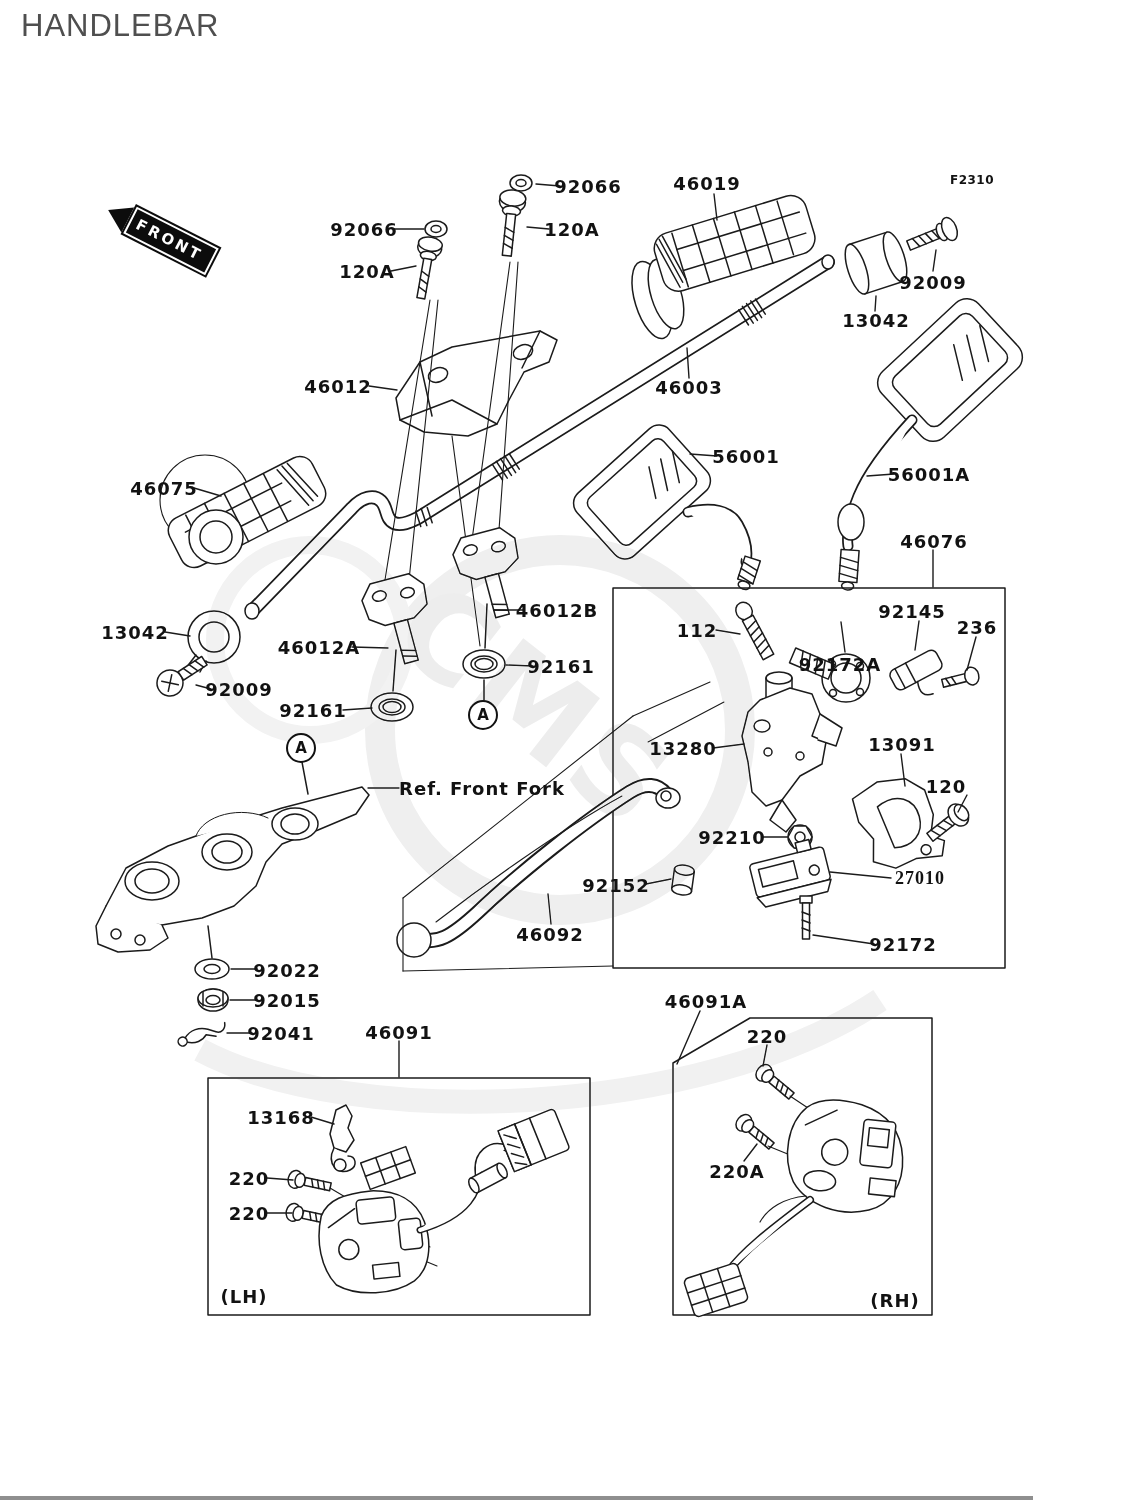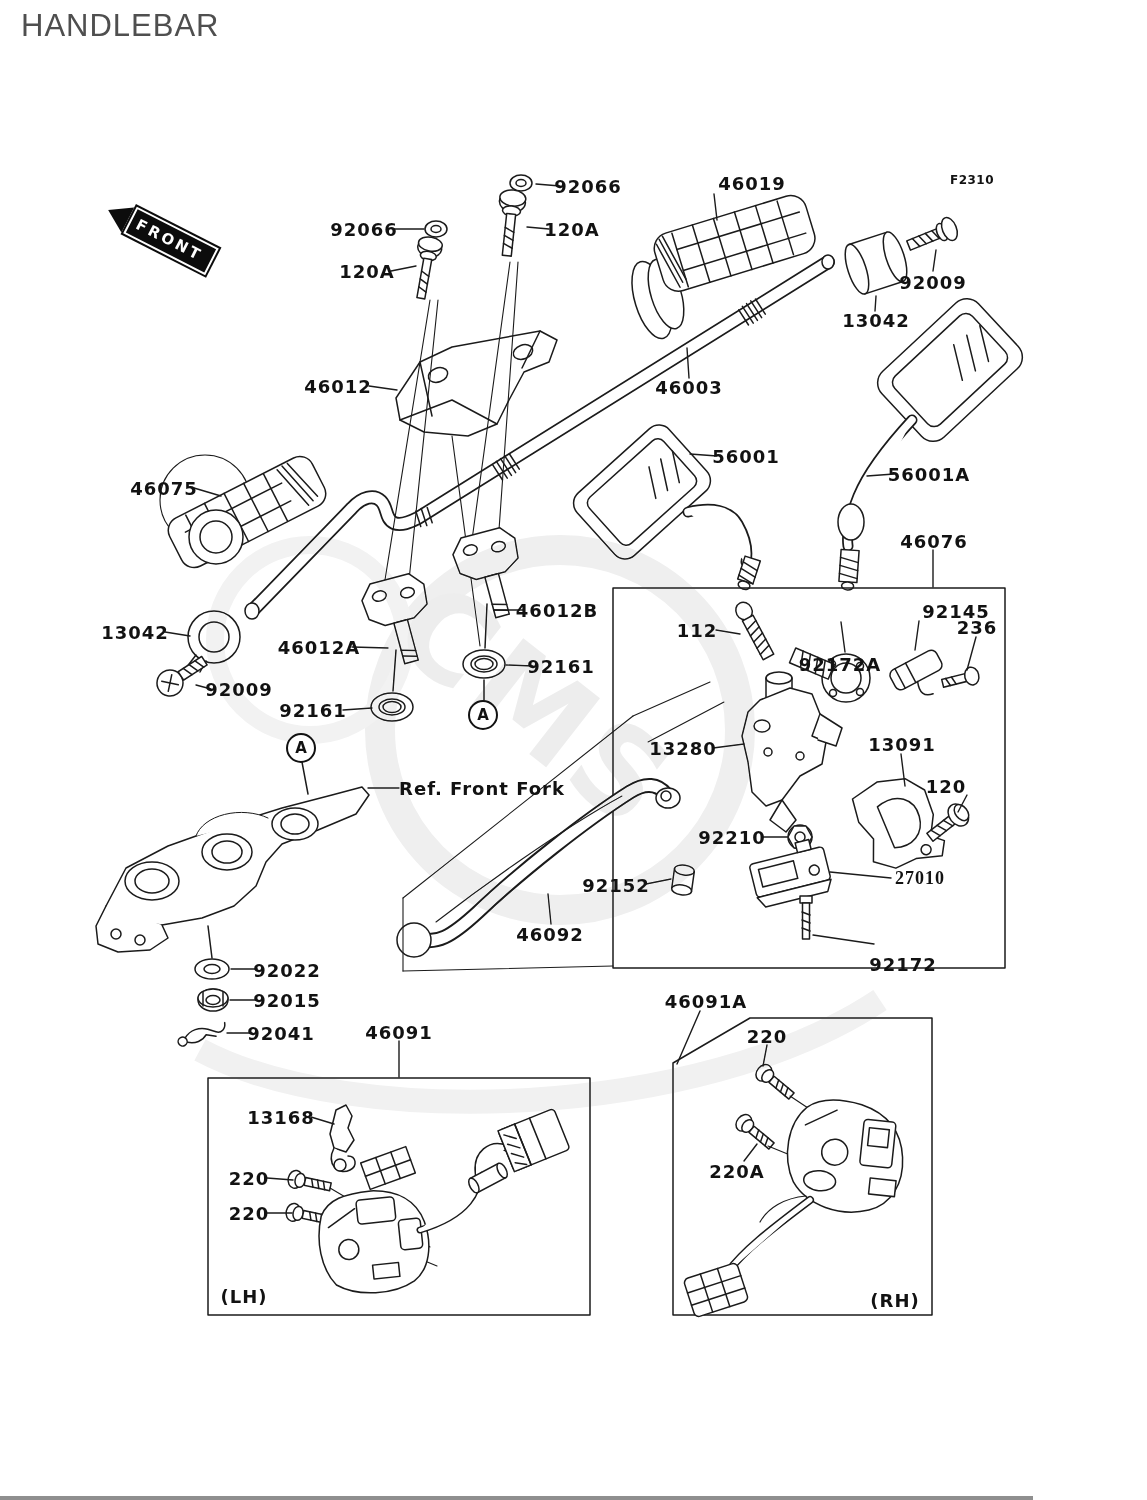--- a/index.html
+++ b/index.html
@@ -584,51 +584,51 @@
     <div class="wm-brand">CMS</div>
   </div>
 
   <div class="front-marker">
     <div class="front-tip"></div>
     <div class="front-panel">FRONT</div>
   </div>
 
   <div id="labels">
       <div class="plabel" style="left: 588px; top: 186px;">92066</div>
-      <div class="plabel" style="left: 752px; top: 183px;">46019</div>
+      <div class="plabel" style="left: 707px; top: 183px;">46019</div>
       <div class="plabel small" style="left: 972px; top: 180px;">F2310</div>
       <div class="plabel" style="left: 364px; top: 229px;">92066</div>
       <div class="plabel" style="left: 572px; top: 229px;">120A</div>
       <div class="plabel" style="left: 367px; top: 271px;">120A</div>
       <div class="plabel" style="left: 933px; top: 282px;">92009</div>
       <div class="plabel" style="left: 876px; top: 320px;">13042</div>
       <div class="plabel" style="left: 338px; top: 386px;">46012</div>
       <div class="plabel" style="left: 689px; top: 387px;">46003</div>
       <div class="plabel" style="left: 164px; top: 488px;">46075</div>
       <div class="plabel" style="left: 746px; top: 456px;">56001</div>
       <div class="plabel" style="left: 929px; top: 474px;">56001A</div>
       <div class="plabel" style="left: 934px; top: 541px;">46076</div>
       <div class="plabel" style="left: 135px; top: 632px;">13042</div>
       <div class="plabel" style="left: 319px; top: 647px;">46012A</div>
       <div class="plabel" style="left: 557px; top: 610px;">46012B</div>
       <div class="plabel" style="left: 239px; top: 689px;">92009</div>
       <div class="plabel" style="left: 561px; top: 666px;">92161</div>
       <div class="plabel" style="left: 313px; top: 710px;">92161</div>
       <div class="plabel" style="left: 697px; top: 630px;">112</div>
       <div class="plabel" style="left: 840px; top: 644px; margin-top: 20px;">92172A</div>
-      <div class="plabel" style="left: 956px; top: 611px;">92145</div>
+      <div class="plabel" style="left: 912px; top: 611px;">92145</div>
       <div class="plabel" style="left: 977px; top: 627px;">236</div>
       <div class="plabel" style="left: 683px; top: 748px;">13280</div>
       <div class="plabel" style="left: 902px; top: 744px;">13091</div>
       <div class="plabel" style="left: 946px; top: 786px;">120</div>
       <div class="plabel" style="left: 732px; top: 837px;">92210</div>
       <div class="plabel" style="left: 616px; top: 885px;">92152</div>
       <div class="plabel" style="left: 920px; top: 878px; font-family: Liberation Serif, serif;">27010</div>
       <div class="plabel" style="left: 550px; top: 934px;">46092</div>
-      <div class="plabel" style="left: 903px; top: 944px; margin-top: 20px;">92172</div>
+      <div class="plabel" style="left: 903px; top: 944px;">92172</div>
       <div class="plabel" style="left: 482px; top: 788px;">Ref. Front Fork</div>
       <div class="plabel" style="left: 287px; top: 970px;">92022</div>
       <div class="plabel" style="left: 287px; top: 1000px;">92015</div>
       <div class="plabel" style="left: 281px; top: 1033px;">92041</div>
       <div class="plabel" style="left: 399px; top: 1032px;">46091</div>
       <div class="plabel" style="left: 706px; top: 1001px;">46091A</div>
       <div class="plabel" style="left: 281px; top: 1117px;">13168</div>
       <div class="plabel" style="left: 249px; top: 1178px;">220</div>
       <div class="plabel" style="left: 249px; top: 1213px;">220</div>
       <div class="plabel" style="left: 244px; top: 1296px;">(LH)</div>

